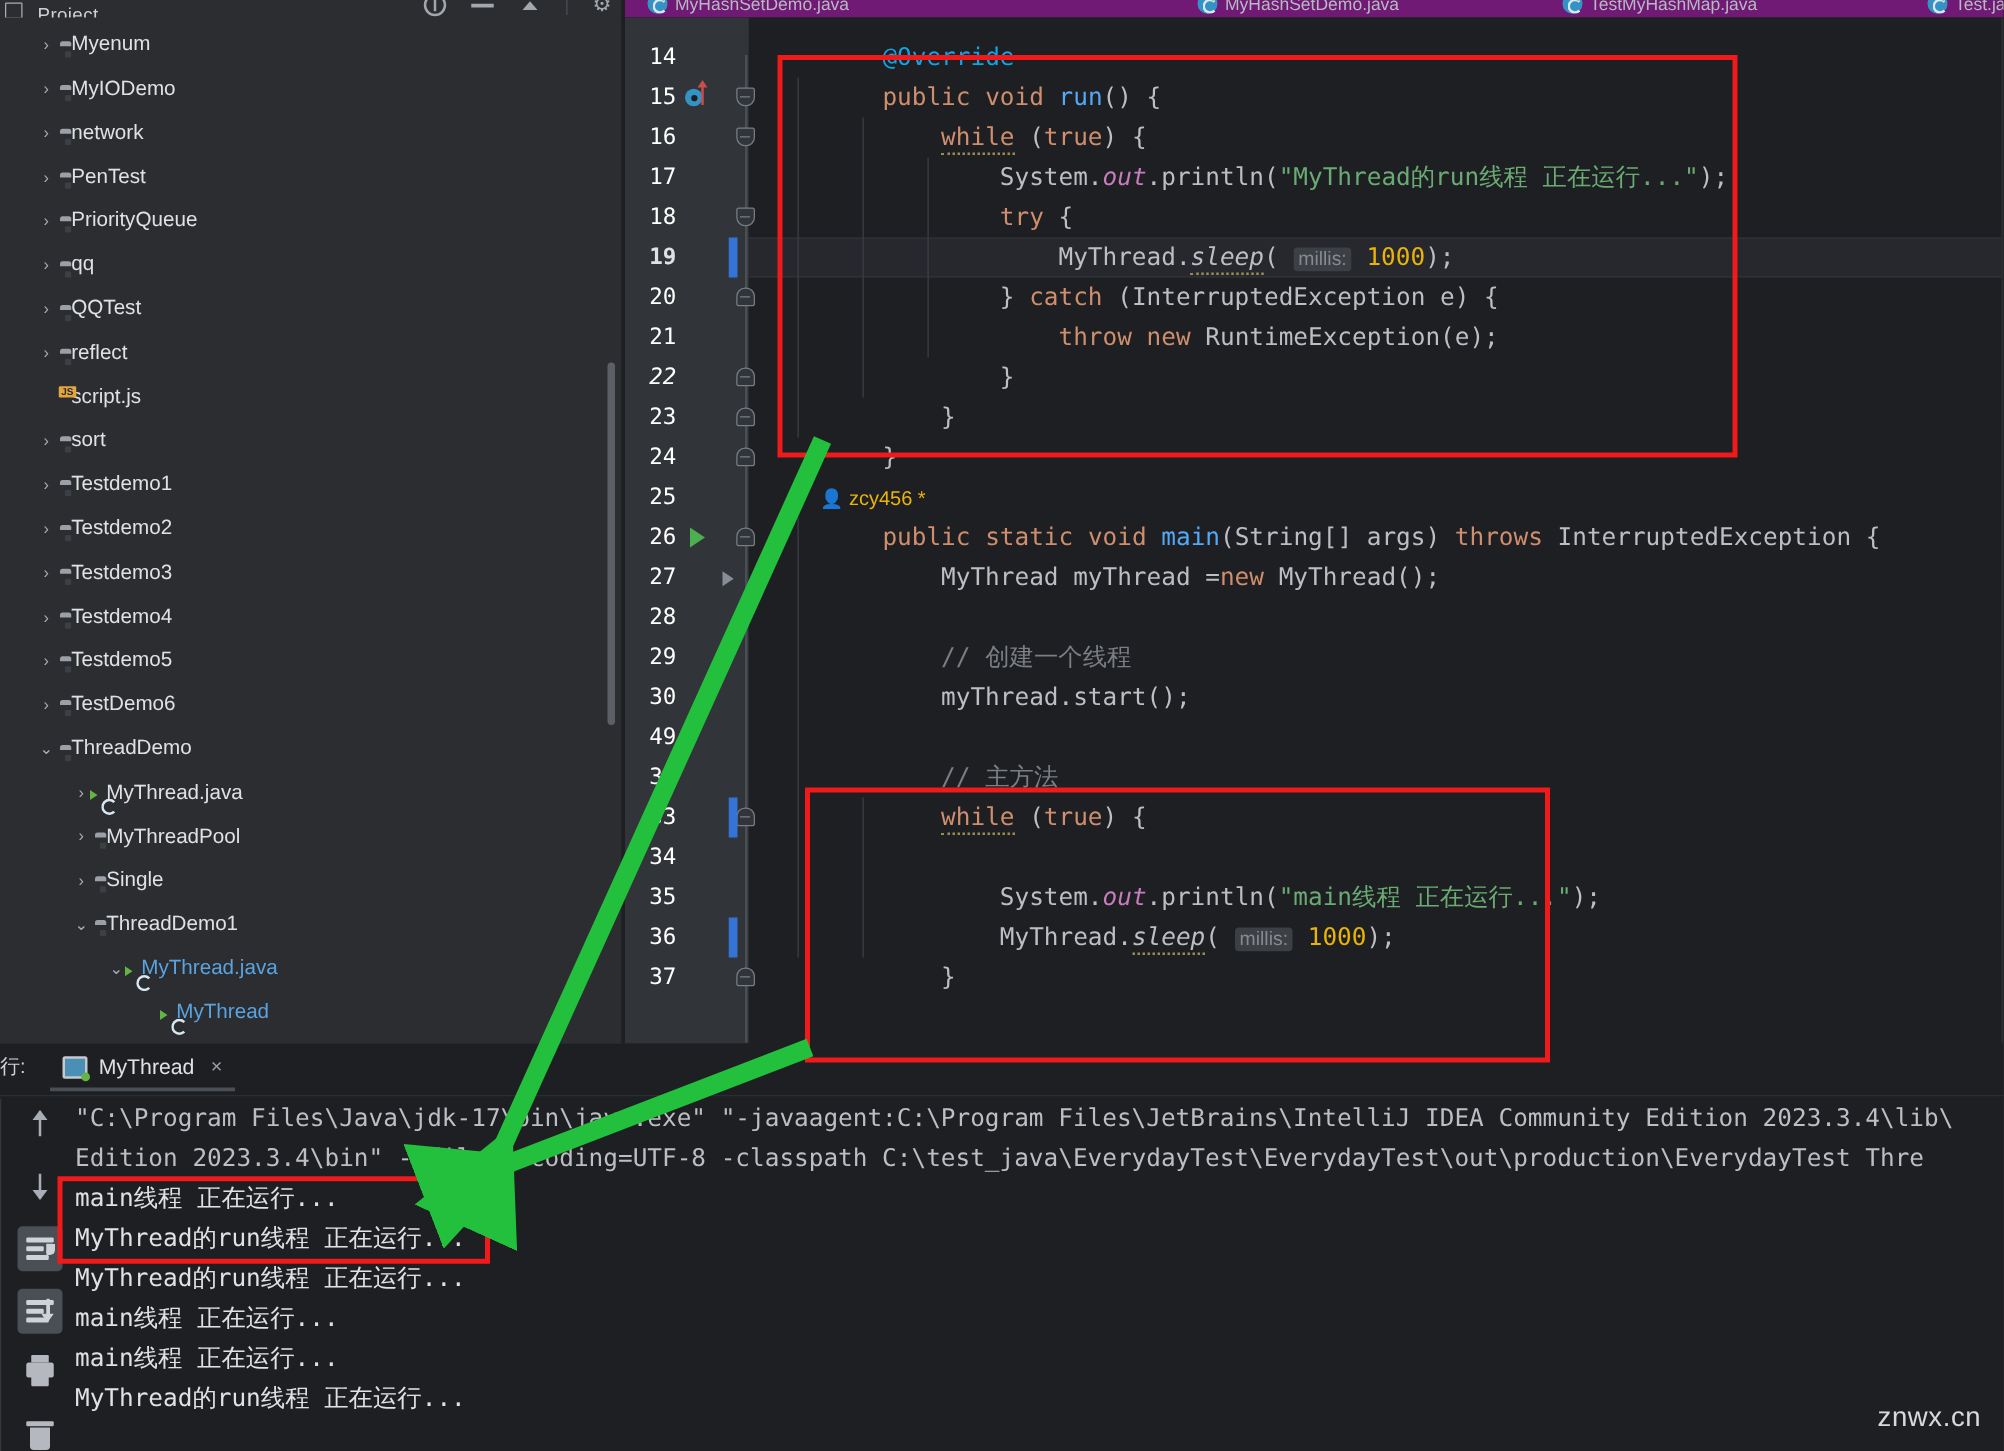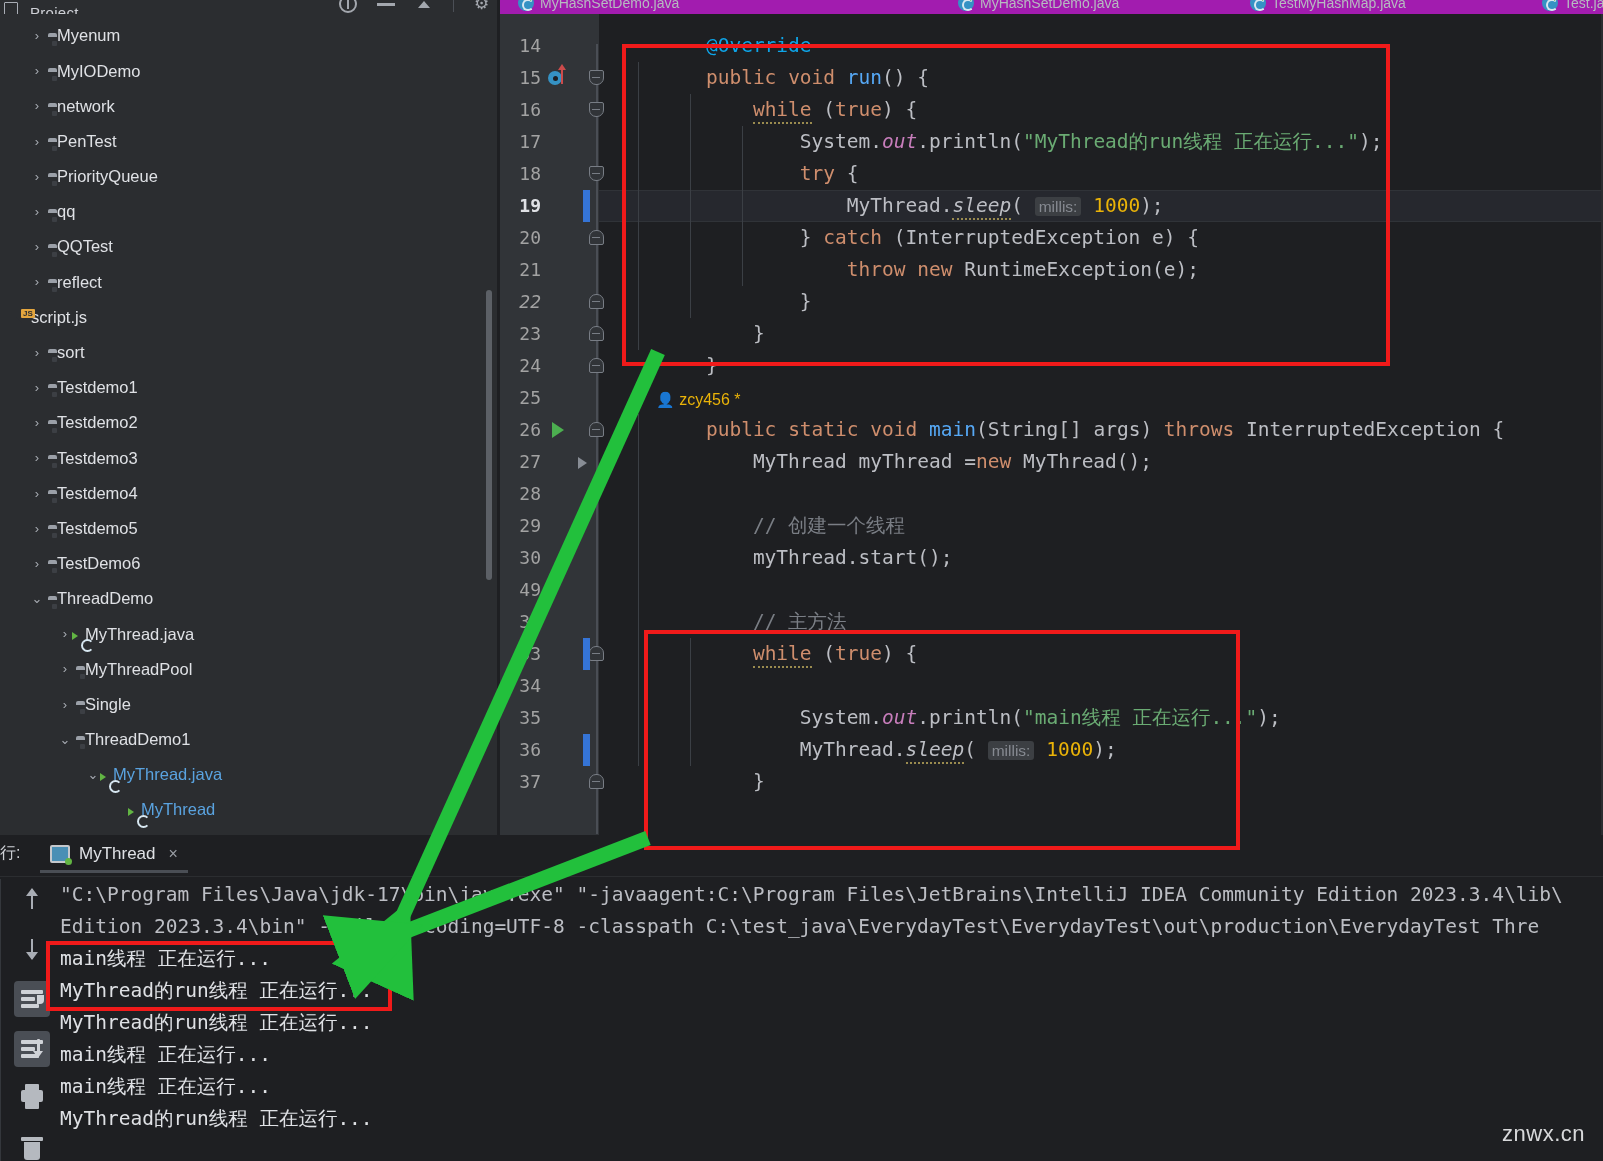--- a/index.html
+++ b/index.html
@@ -116,38 +116,38 @@
   }
   #sb-edge { position:absolute; right:0; top:0; width:3px; height:835px; background:#1e1f22; }
 
   
   #editor {
     position: absolute; left: 500px; top: 0; width: 1103px; height: 835px;
     background: #1e1f22; overflow: hidden;
   }
   #tabbar {
     position: relative; height: 14px; width: 1103px;
-    background: #a21caf; overflow: hidden;
+    background: #701a75; overflow: hidden;
   }
   .etab {
     position: absolute; top: -8px; height: 22px;
     display: flex; align-items: center; gap: 6px;
     font-size: 14px; color: #b6bac0; white-space: nowrap;
   }
   .etab .jclass { width: 16px; height: 16px; }
   .etab .jclass:before { left: 4px; top: 4px; width: 8px; height: 8px; border-width: 2px; }
 
   #code-area { position: relative; width: 1103px; height: 821px; background: #1e1f22; }
   #gutter {
     position: absolute; left: 0; top: 0; width: 99px; height: 821px;
     background: #313438;
   }
   .lnum {
     position: absolute; right: 58px; width: 40px; text-align: right;
-    font-family: "DejaVu Sans Mono", monospace; font-size: 18px; color: #a3a3a3;
+    font-family: "DejaVu Sans Mono", monospace; font-size: 18px; color: #ffffff;
     line-height: 32px; height: 32px;
   }
   .lnum.current { color: #dfe1e5; }
   #current-line-hl {
     position: absolute; left: 0; width: 1103px; height: 32px;
     background: #26282e; border-top: 1px solid #303338; border-bottom: 1px solid #303338;
   }
   .fold {
     position: absolute; left: 89px; width: 17px; height: 17px;
   }
@@ -379,21 +379,21 @@
         <div class="tree-row" style="padding-left: 26px;">
           <span class="twisty">›</span>
           <span class="ticon"><span class="folder"></span></span>
           <span class="tlabel">QQTest</span>
         </div>
         <div class="tree-row" style="padding-left: 26px;">
           <span class="twisty">›</span>
           <span class="ticon"><span class="folder"></span></span>
           <span class="tlabel">reflect</span>
         </div>
-        <div class="tree-row" style="">
+        <div class="tree-row" style="padding-left: 26px;">
           <span class="twisty none">&nbsp;</span>
           <span class="ticon"><span class="jsfile"></span></span>
           <span class="tlabel">script.js</span>
         </div>
         <div class="tree-row" style="padding-left: 26px;">
           <span class="twisty">›</span>
           <span class="ticon"><span class="folder"></span></span>
           <span class="tlabel">sort</span>
         </div>
         <div class="tree-row" style="padding-left: 26px;">

